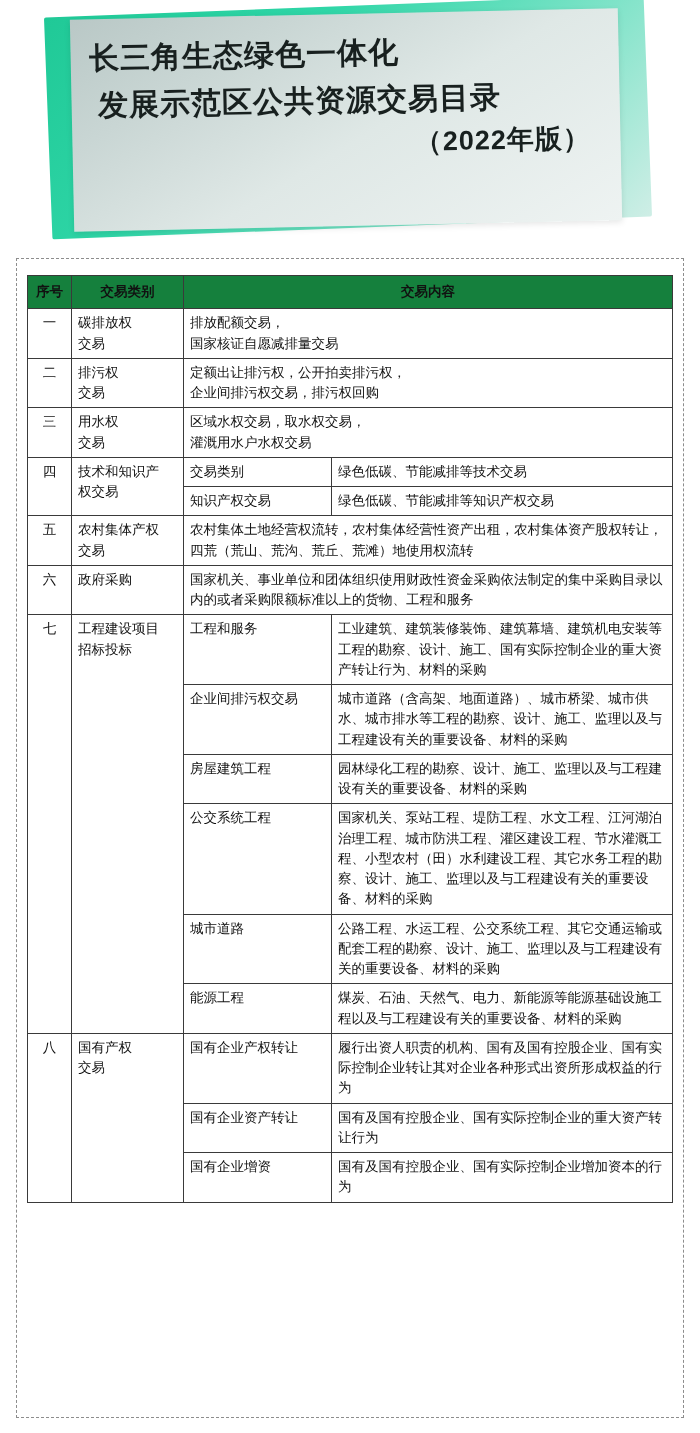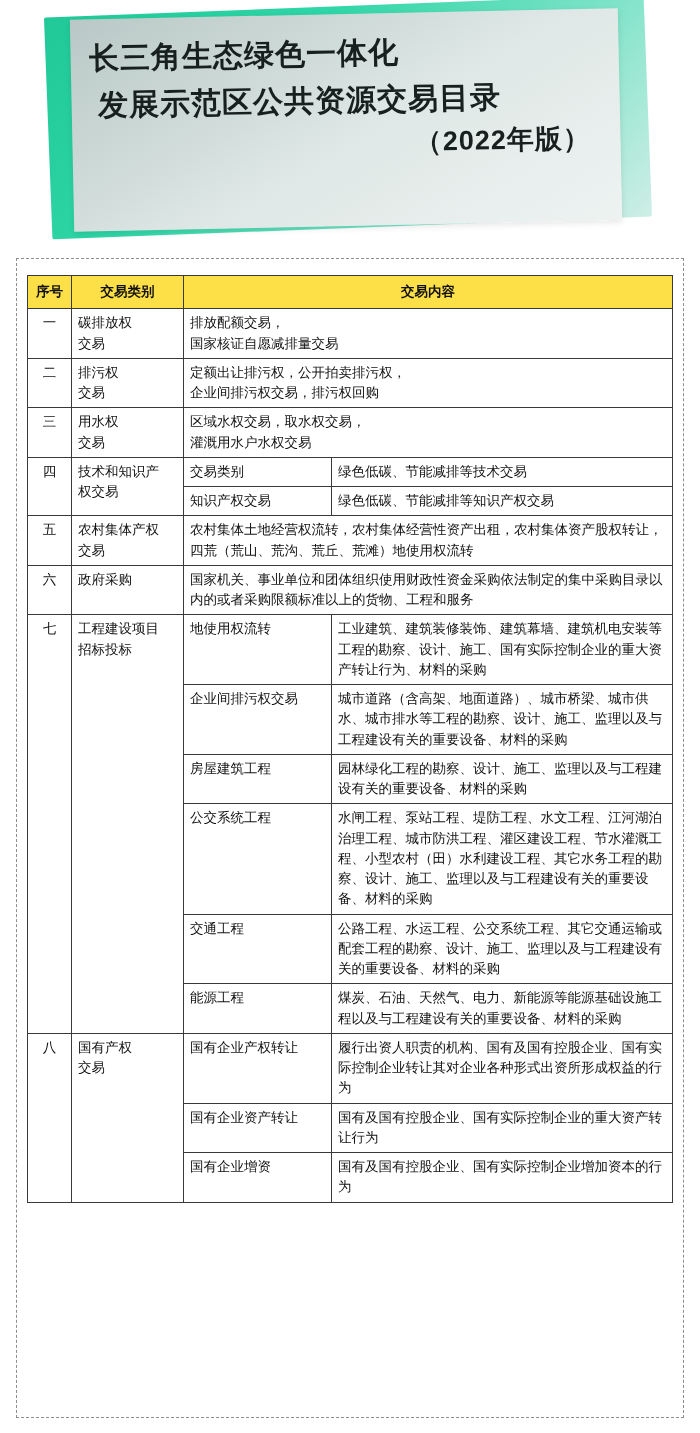--- a/index.html
+++ b/index.html
@@ -83,21 +83,21 @@
     line-height: 1.5;
   }
   table.catalog th,
   table.catalog td {
     border: 1px solid #3a3a3a;
     padding: 4px 6px;
     vertical-align: top;
     word-break: break-all;
   }
   table.catalog thead th {
-    background: #fde047;
+    background: #15803d;
     text-align: center;
     font-weight: bold;
     padding: 6px 4px;
     vertical-align: middle;
   }
   td.c-no {
     text-align: center;
     width: 44px;
     vertical-align: top;
   }
@@ -172,37 +172,37 @@
           <td colspan="2">农村集体土地经营权流转，农村集体经营性资产出租，农村集体资产股权转让，四荒（荒山、荒沟、荒丘、荒滩）地使用权流转</td>
         </tr>
         <tr>
           <td class="c-no">六</td>
           <td class="c-cat">政府采购</td>
           <td colspan="2">国家机关、事业单位和团体组织使用财政性资金采购依法制定的集中采购目录以内的或者采购限额标准以上的货物、工程和服务</td>
         </tr>
         <tr>
           <td class="c-no" rowspan="6">七</td>
           <td class="c-cat" rowspan="6">工程建设项目<br>招标投标</td>
-          <td class="c-sub">地使用权流转</td>
+          <td class="c-sub">工程和服务</td>
           <td>工业建筑、建筑装修装饰、建筑幕墙、建筑机电安装等工程的勘察、设计、施工、国有实际控制企业的重大资产转让行为、材料的采购</td>
         </tr>
         <tr>
           <td class="c-sub">企业间排污权交易</td>
           <td>城市道路（含高架、地面道路）、城市桥梁、城市供水、城市排水等工程的勘察、设计、施工、监理以及与工程建设有关的重要设备、材料的采购</td>
         </tr>
         <tr>
           <td class="c-sub">房屋建筑工程</td>
           <td>园林绿化工程的勘察、设计、施工、监理以及与工程建设有关的重要设备、材料的采购</td>
         </tr>
         <tr>
           <td class="c-sub">公交系统工程</td>
-          <td>水闸工程、泵站工程、堤防工程、水文工程、江河湖泊治理工程、城市防洪工程、灌区建设工程、节水灌溉工程、小型农村（田）水利建设工程、其它水务工程的勘察、设计、施工、监理以及与工程建设有关的重要设备、材料的采购</td>
-        </tr>
-        <tr>
-          <td class="c-sub">交通工程</td>
+          <td>国家机关、泵站工程、堤防工程、水文工程、江河湖泊治理工程、城市防洪工程、灌区建设工程、节水灌溉工程、小型农村（田）水利建设工程、其它水务工程的勘察、设计、施工、监理以及与工程建设有关的重要设备、材料的采购</td>
+        </tr>
+        <tr>
+          <td class="c-sub">城市道路</td>
           <td>公路工程、水运工程、公交系统工程、其它交通运输或配套工程的勘察、设计、施工、监理以及与工程建设有关的重要设备、材料的采购</td>
         </tr>
         <tr>
           <td class="c-sub">能源工程</td>
           <td>煤炭、石油、天然气、电力、新能源等能源基础设施工程以及与工程建设有关的重要设备、材料的采购</td>
         </tr>
         <tr>
           <td class="c-no" rowspan="3">八</td>
           <td class="c-cat" rowspan="3">国有产权<br>交易</td>
           <td class="c-sub">国有企业产权转让</td>

